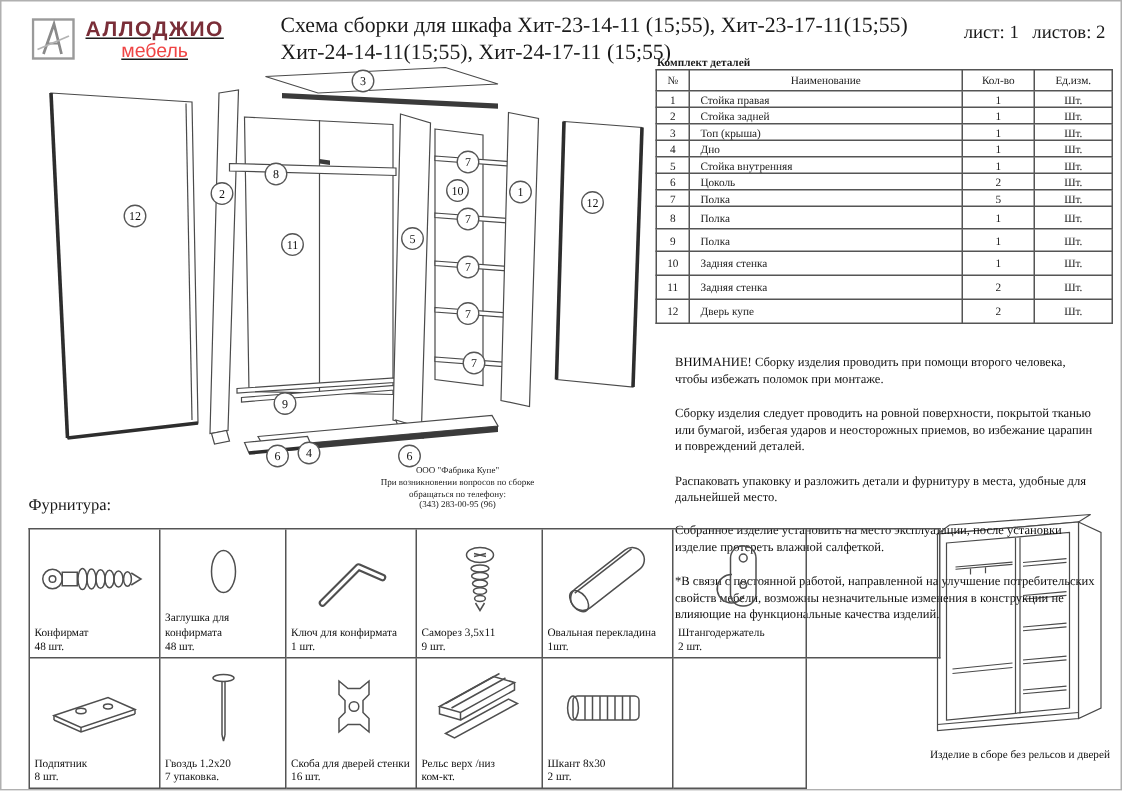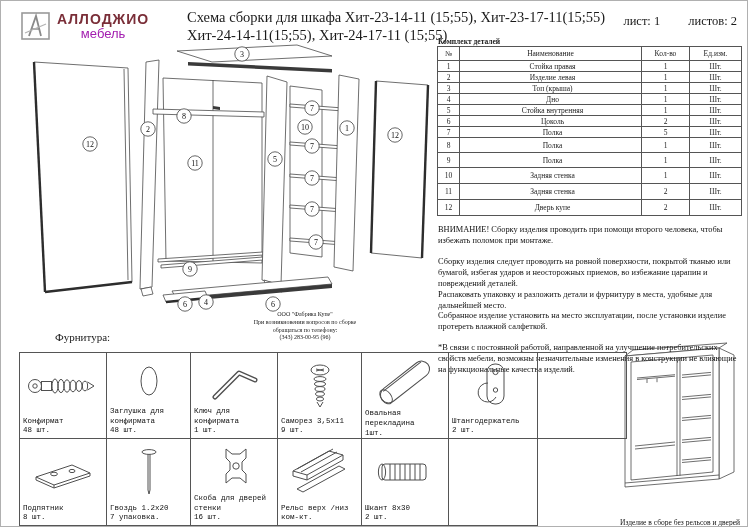--- a/index.html
+++ b/index.html
@@ -2,54 +2,54 @@
 <html><head>
 <meta charset="utf-8">
 <style>
   html,body{margin:0;padding:0;background:#e8e8e8;}
   .page{
     position:relative;width:748px;height:527px;background:#ffffff;
     border:1px solid #b0b0b0;box-sizing:border-box;margin:0 auto;
     font-family:"Liberation Serif",serif;color:#1a1a1a;overflow:hidden;
   }
   
-  .logo{position:absolute;left:20px;top:11px;display:flex;align-items:flex-start;gap:7px;}
+  .logo{position:absolute;left:20px;top:11px;display:flex;align-items:flex-start;gap:7px;text-decoration:underline;}
   .logo-text{display:flex;flex-direction:column;align-items:center;}
   .brand-name{font-family:"Liberation Sans",sans-serif;font-weight:bold;font-size:14px;
     letter-spacing:1px;color:#7a2e38;line-height:15px;}
-  .brand-sub{font-family:"Liberation Sans",sans-serif;font-size:13px;color:#a21caf;line-height:14px;}
+  .brand-sub{font-family:"Liberation Sans",sans-serif;font-size:13px;color:#ef4444;line-height:14px;}
   .doc-title{position:absolute;left:186px;top:8px;font-size:14.5px;line-height:17.5px;white-space:nowrap;}
-  .sheet-info{position:absolute;right:10px;top:13px;font-size:12.5px;display:flex;gap:28px;}
+  .sheet-info{position:absolute;right:10px;top:13px;font-size:12.5px;display:flex;gap:9px;}
   
   .parts-title{position:absolute;left:437px;top:36px;font-size:7.5px;font-weight:bold;}
   .parts-table{position:absolute;left:436px;top:45px;border-collapse:collapse;font-size:7.5px;color:#222;}
   .parts-table th,.parts-table td{border:1px solid #555;padding:0 3px;font-weight:normal;}
   .parts-table th{height:13px;text-align:center;}
   .parts-table td.c0,.parts-table td.c2,.parts-table td.c3{text-align:center;}
-  .parts-table td.c1{text-align:center;padding-left:7px;}
+  .parts-table td.c1{text-align:left;padding-left:7px;}
   
   .notes{position:absolute;left:437px;top:224px;width:306px;font-size:8.4px;line-height:1.3;color:#111;}
-  .notes p{margin:0;}
+  .notes p{margin:12px;}
   .notes p.gap-after{margin-bottom:10px;}
   .notes p.gap-before{margin-top:10px;}
   
   .factory{position:absolute;left:236px;top:310px;width:136px;text-align:center;
     font-size:6px;line-height:1.3;color:#222;}
   
-  .hw-title{position:absolute;left:18px;top:330px;font-size:11px;margin-left:36px;}
+  .hw-title{position:absolute;left:18px;top:330px;font-size:11px;}
   .hw-grid{position:absolute;left:18px;top:351px;display:grid;
     grid-template-columns:87px 84px 87px 84px 87px 89px 89px;
     grid-template-rows:86px 87px;border-top:1px solid #555;border-left:1px solid #555;}
   .hw-cell{border-right:1px solid #555;border-bottom:1px solid #555;box-sizing:border-box;
     display:flex;flex-direction:column;padding:2px 3px;}
   .hw-icon{flex:1;display:flex;align-items:center;justify-content:center;}
-  .hw-caption{font-size:7.5px;line-height:1.3;color:#111;min-height:17px;font-family:Liberation Mono, monospace;}
+  .hw-caption{font-size:7.5px;line-height:1.3;color:#111;min-height:17px;}
   
   .assembled-caption{position:absolute;left:610px;top:497px;width:138px;text-align:center;
-    font-size:7.5px;color:#111;margin-top:20px;}
+    font-size:7.5px;color:#111;}
   
   .overlay{position:absolute;left:0;top:0;}
   .ln{stroke:#4a4a4a;stroke-width:0.8;fill:#ffffff;}
   .lnf{stroke:#4a4a4a;stroke-width:0.8;fill:none;}
   .thick{stroke:#2d2d2d;stroke-width:2.4;fill:none;}
   .darkfill{fill:#3a3a3a;stroke:none;}
   .callout-circle{fill:#ffffff;stroke:#555;stroke-width:0.9;}
   .callout-num{font-family:"Liberation Serif",serif;font-size:8px;fill:#111;text-anchor:middle;}
   .hwp{stroke:#4f4f4f;stroke-width:1;fill:none;}
 </style>
@@ -224,21 +224,21 @@
     </thead>
     <tbody>
         <tr style="height: 11px;">
           <td class="c0">1</td>
           <td class="c1">Стойка правая</td>
           <td class="c2">1</td>
           <td class="c3">Шт.</td>
         </tr>
         <tr style="height: 11px;">
           <td class="c0">2</td>
-          <td class="c1">Изделие левая</td>
+          <td class="c1">Стойка задней</td>
           <td class="c2">1</td>
           <td class="c3">Шт.</td>
         </tr>
         <tr style="height: 11px;">
           <td class="c0">3</td>
           <td class="c1">Топ (крыша)</td>
           <td class="c2">1</td>
           <td class="c3">Шт.</td>
         </tr>
         <tr style="height: 11px;">

